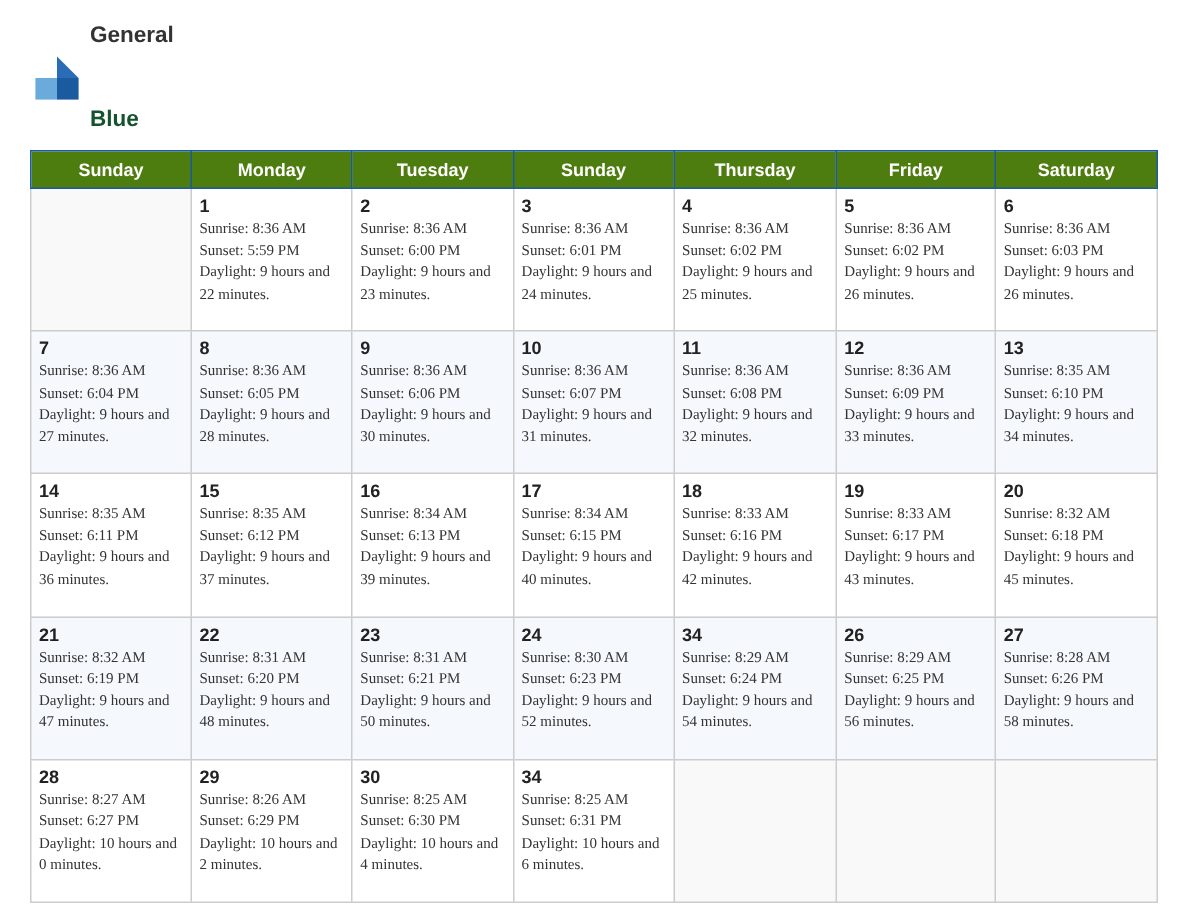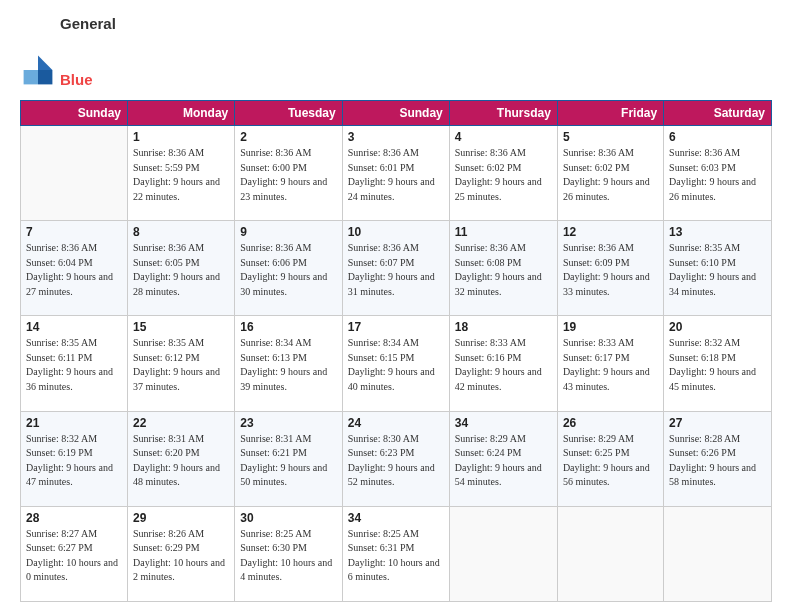--- a/index.html
+++ b/index.html
@@ -18,32 +18,32 @@
       flex-direction: column;
     }
     .header {
       display: flex;
       justify-content: space-between;
       align-items: flex-start;
       margin-bottom: 12px;
     }
     .logo {
       display: flex;
-      align-items: flex-end;
+      align-items: center;
       gap: 4px;
     }
     .logo-text {
       display: flex;
       flex-direction: column;
       font-size: 15px;
       font-weight: bold;
       line-height: 1.1;
     }
     .logo-general { color: #333; }
-    .logo-blue { color: #ef4444; margin-top: 39px; }
+    .logo-blue { color: #14532d; margin-top: 39px; }
     .logo-icon {
       width: 36px;
       height: 36px;
     }
     .title-block {
       text-align: right;
     }
     .title-month {
       font-size: 32px;
       font-weight: bold;
@@ -52,25 +52,25 @@
     .title-location {
       font-size: 16px;
       color: #444;
     }
     .calendar {
       width: 100%;
       border-collapse: collapse;
       flex: 1;
     }
     .calendar thead tr th {
-      background: #be185d;
+      background: #4d7c0f;
       color: #fff;
       font-size: 12px;
       font-weight: bold;
-      text-align: right;
+      text-align: center;
       padding: 5px 6px;
       border: 1px solid #1a5a9e;
     }
     .calendar tbody tr td {
       border: 1px solid #ccc;
       vertical-align: top;
       padding: 4px 5px;
       width: 113px;
       min-height: 80px;
       font-size: 10.5px;

